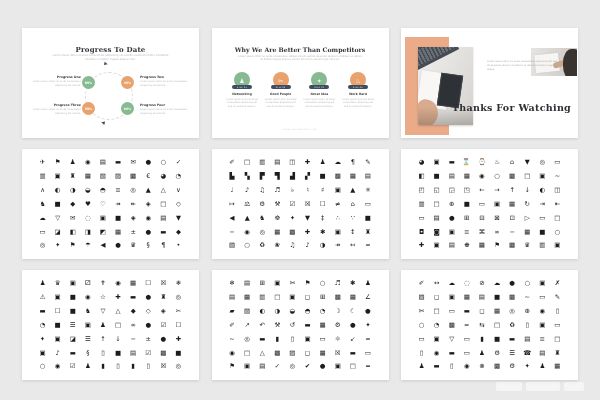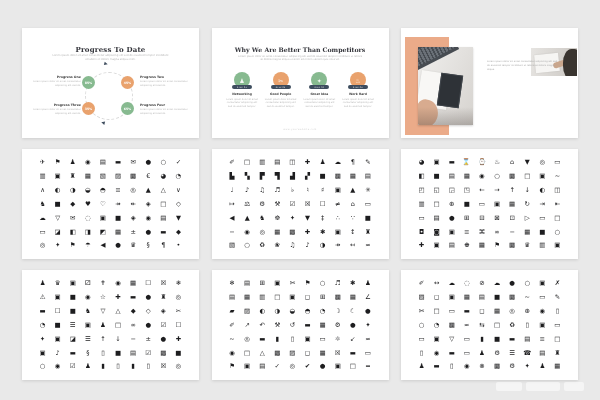--- a/index.html
+++ b/index.html
@@ -179,20 +179,21 @@
         <div class="pm-tablet"></div>
         <div class="pm-hand"></div>
         <div class="pm-fade"></div>
       </div>
       <div class="photo-tr">
         <div class="tr-paper"></div>
         <div class="tr-arm"></div>
         <div class="tr-person"></div>
       </div>
       <p class="s3-par">Lorem ipsum dolor sit amet consectetur adipiscing elit sed do eiusmod tempor incididunt ut labore et dolore magna aliqua.</p>
+      <h2 class="s3-title">Thanks For Watching</h2>
     </section>
 
     <section class="slide">
       <div class="icon-grid">
           <span class="icon-cell">✈</span>
           <span class="icon-cell">⚑</span>
           <span class="icon-cell">♟</span>
           <span class="icon-cell">◉</span>
           <span class="icon-cell">▤</span>
           <span class="icon-cell">▬</span>

